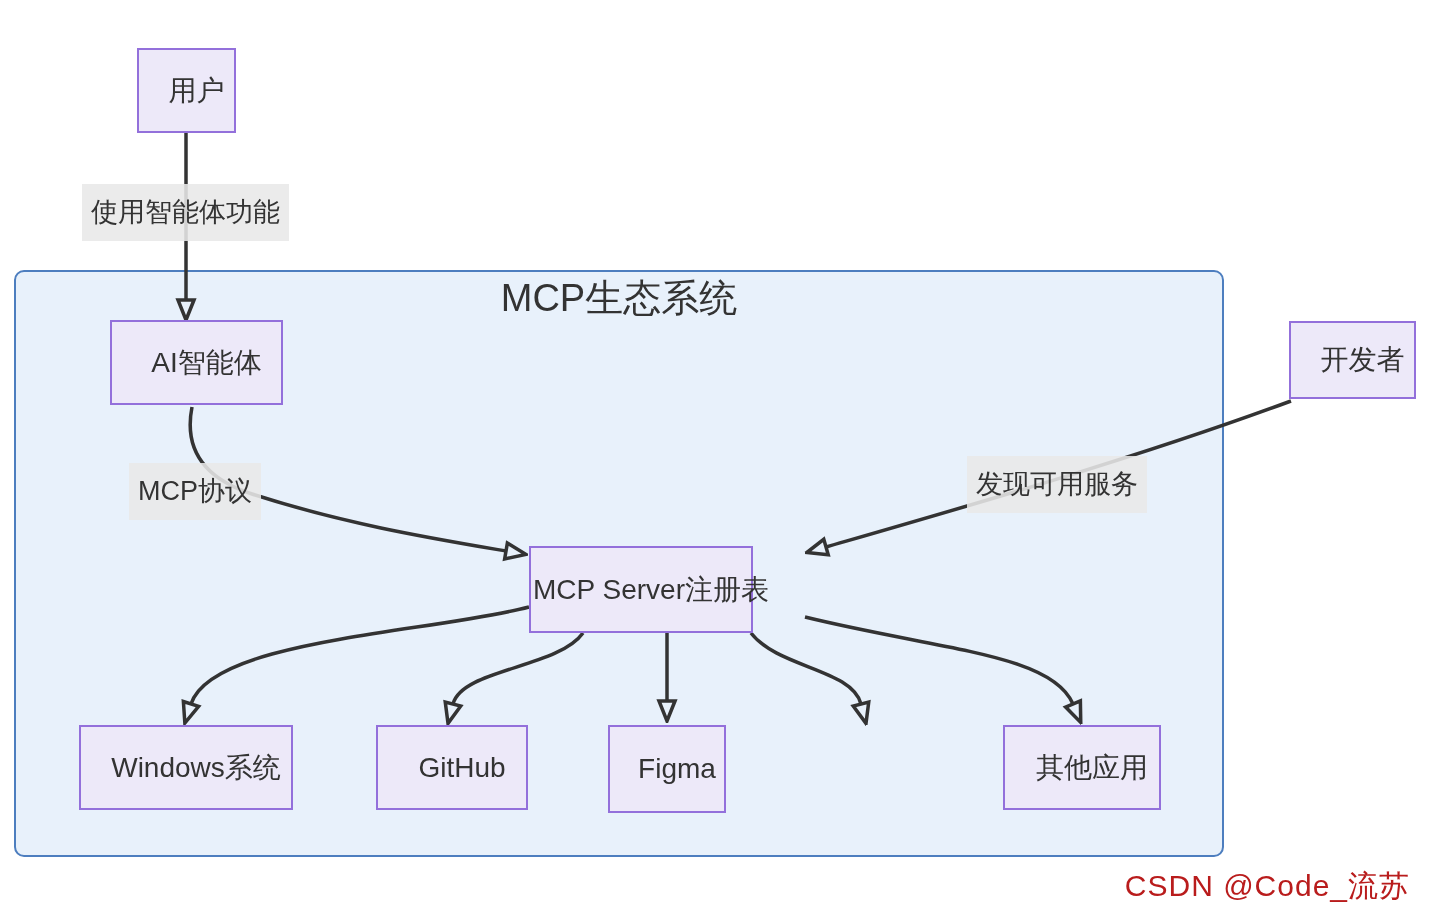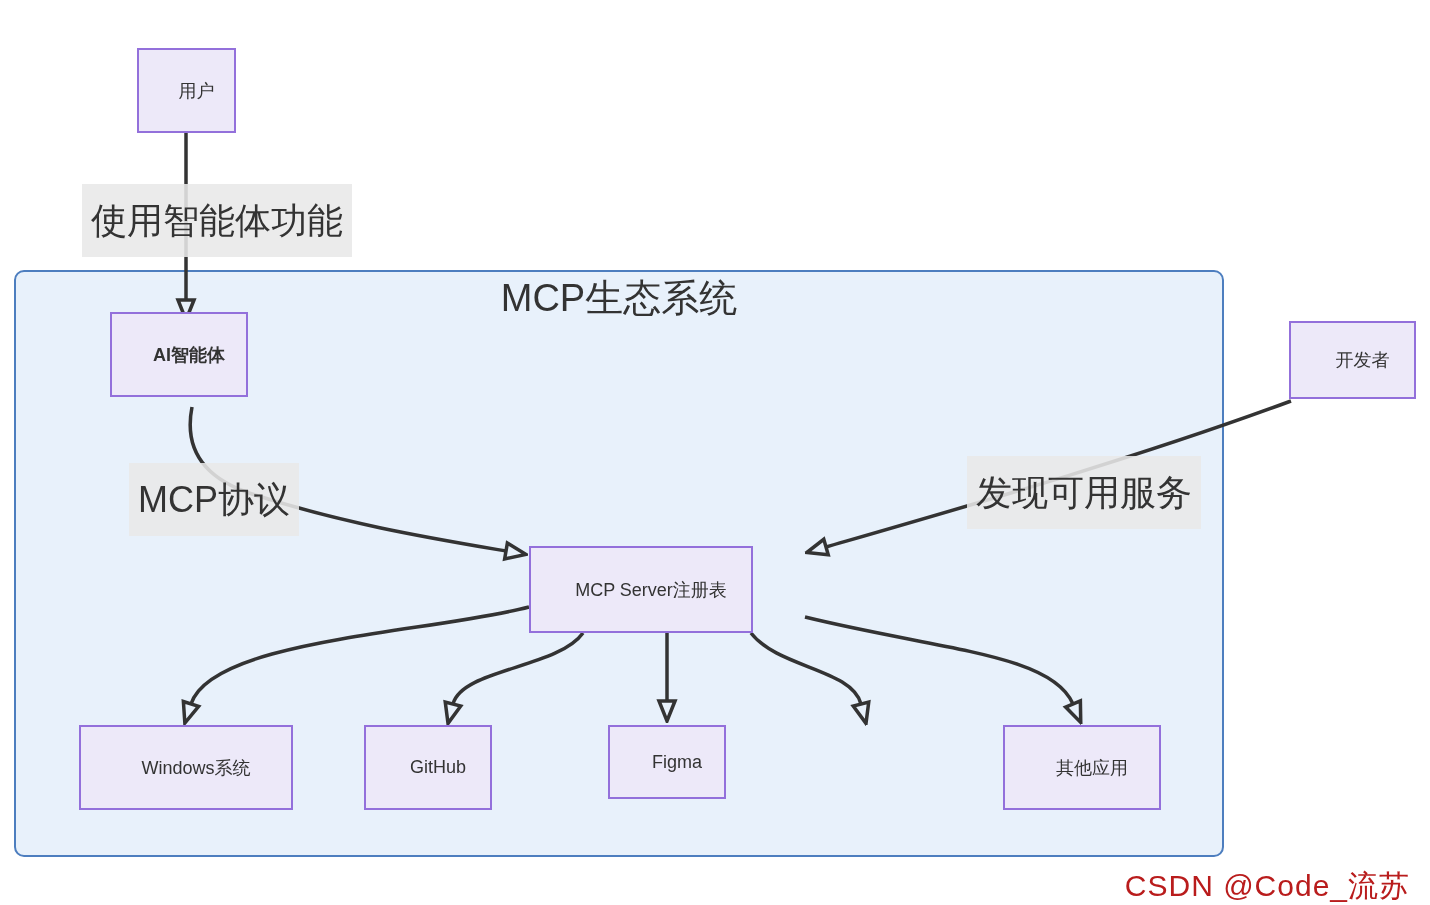--- a/index.html
+++ b/index.html
@@ -18,34 +18,34 @@
     position:absolute; left:14px; top:281px; width:1210px;
     text-align:center; font-size:38px; line-height:34px;
   }
   .edges { position:absolute; left:0; top:0; width:1430px; height:905px; }
   .edges path, .edges line { stroke:var(--edge-color,#333333); stroke-width:3.5px; fill:none; }
   .node {
     position:absolute; box-sizing:border-box;
     display:flex; align-items:center; justify-content:center;
     background:var(--node-fill,#EDE9F9);
     border:2px solid var(--node-border,#9370DB);
-    font-size:18px; white-space:nowrap;padding-left:20px;
+    font-size:28px; white-space:nowrap;padding-left:20px;
   }
   .n-user      { left:137px;  top:48px;  width:99px;  height:85px; }
-  .n-agent     { left:110px;  top:312px; width:138px; height:85px;font-weight:bold; }
+  .n-agent     { left:110px;  top:320px; width:173px; height:85px; }
   .n-registry  { left:529px;  top:546px; width:224px; height:87px; }
   .n-developer { left:1289px; top:321px; width:127px; height:78px; }
   .n-windows   { left:79px;   top:725px; width:214px; height:85px;text-align:center; }
-  .n-github    { left:364px;  top:725px; width:128px; height:85px; }
-  .n-figma     { left:608px;  top:725px; width:118px; height:74px; }
+  .n-github    { left:376px;  top:725px; width:152px; height:85px; }
+  .n-figma     { left:608px;  top:725px; width:118px; height:88px; }
   .n-wsl       { left:818px;  top:725px; width:94px;  height:85px; }
   .n-other     { left:1003px; top:725px; width:158px; height:85px; }
   .edge-label {
     position:absolute; background:var(--label-bg,rgba(232,232,232,0.88));
-    padding:20px 9px; font-size:36px; line-height:33px; white-space:nowrap;
+    padding:12px 9px; font-size:27px; line-height:33px; white-space:nowrap;
   }
   .l-use      { left:82px;  top:184px; }
   .l-protocol { left:129px; top:463px; }
   .l-discover { left:967px; top:456px; }
   .watermark {
     position:absolute; top:866px; right:20px;
     font-size:30px; color:#b91c1c; letter-spacing:1px;
   }
 </style>
 </head>

